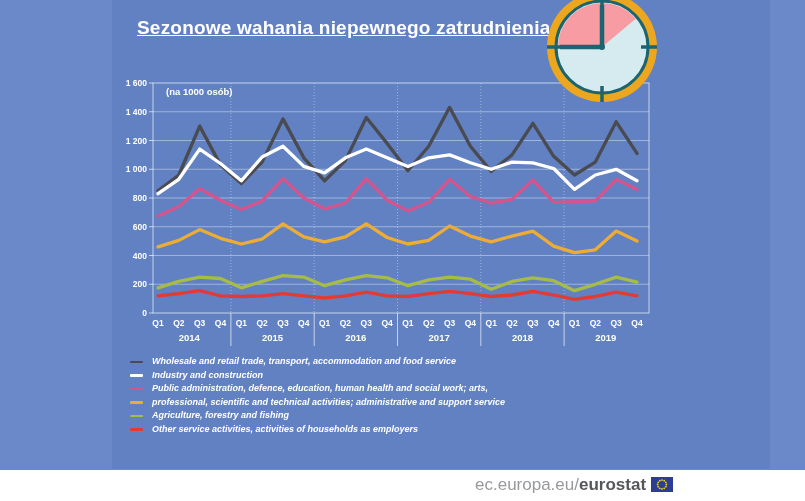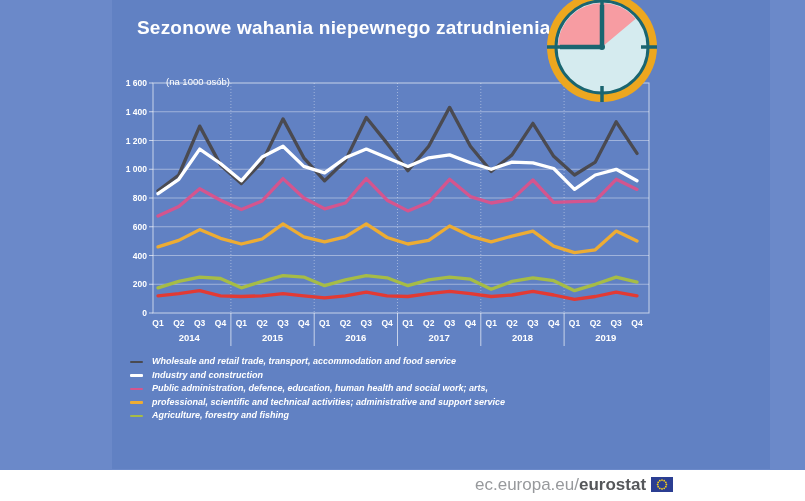--- a/index.html
+++ b/index.html
@@ -1,21 +1,21 @@
 <!DOCTYPE html>
 <html><head>
 <meta charset="utf-8">
 <style>
   html,body{margin:0;padding:0;}
   .stage{position:relative;width:805px;height:501px;overflow:hidden;
          background:#6b89c9;font-family:"Liberation Sans",sans-serif;}
   .card{position:absolute;left:112px;top:0;width:658px;height:469px;background:#6181c3;}
   .title{position:absolute;left:25px;top:16px;margin:0;color:#fff;font-size:19px;
-         font-weight:bold;line-height:23px;letter-spacing:.2px;}
-  .subtitle{position:absolute;left:54px;top:76px;color:#fff;font-size:9.5px;font-weight:normal;}
+         font-weight:bold;line-height:23px;letter-spacing:.2px;text-decoration:underline;}
+  .subtitle{position:absolute;left:54px;top:86px;color:#fff;font-size:9.5px;font-weight:bold;}
   #chart{position:absolute;left:13px;top:78px;}
   #chart text{fill:#fff;font-weight:bold;font-family:"Liberation Sans",sans-serif;}
   #chart .ylab{font-size:8.5px;}
   #chart .q{font-size:8.5px;}
   #chart .yr{font-size:9.5px;}
   .legend{position:absolute;left:18px;top:356px;font-style:italic;}
   .legend-item{display:flex;margin-bottom:2px;}
   .legend-dash{flex:0 0 13px;height:2.6px;margin:4.5px 9px 0 0;border-radius:1px;}
   .legend-label{color:#fff;font-size:9px;font-weight:bold;line-height:11.5px;}
   .clock{position:absolute;left:433px;top:-10px;}
@@ -137,20 +137,27 @@
           <div>professional, scientific and technical activities; administrative and support service</div>
         </span>
       </div>
       <div class="legend-item">
         <span class="legend-dash" style="background: rgb(166, 188, 70);"></span>
         <span class="legend-label">
           <div>Agriculture, forestry and fishing</div>
           <div></div>
         </span>
       </div>
+      <div class="legend-item">
+        <span class="legend-dash" style="background: rgb(226, 58, 52);"></span>
+        <span class="legend-label">
+          <div>Other service activities, activities of households as employers</div>
+          <div></div>
+        </span>
+      </div>
     </div>
 
     <svg class="clock" width="114" height="114" viewBox="0 0 114 114">
       <circle cx="57" cy="57" r="55" fill="#EDA71F"></circle>
       <circle cx="57" cy="57" r="46" fill="#D5EBEF" stroke="#1A6570" stroke-width="3"></circle>
       <path d="M57 57 L13 57 A44 44 0 0 1 90.7 28.7 Z" fill="#F79CA2"></path>
       <line x1="57" y1="2" x2="57" y2="18" stroke="#1A6570" stroke-width="3.5"></line>
       <line x1="96" y1="57" x2="112" y2="57" stroke="#1A6570" stroke-width="3.5"></line>
       <line x1="57" y1="96" x2="57" y2="112" stroke="#1A6570" stroke-width="3.5"></line>
       <line x1="2" y1="57" x2="18" y2="57" stroke="#1A6570" stroke-width="3.5"></line>

